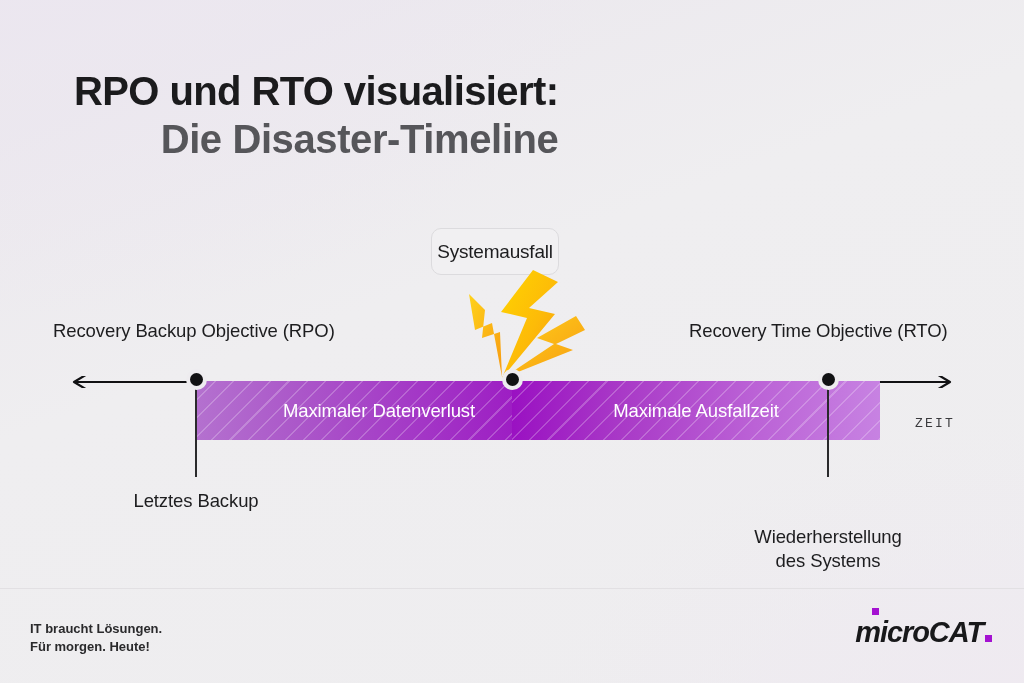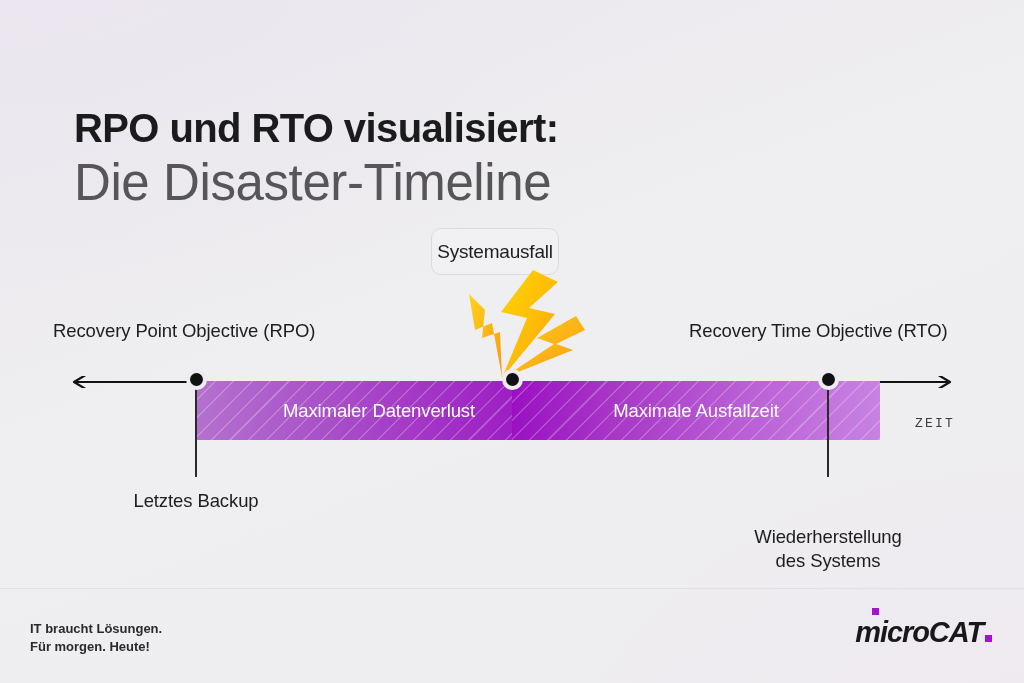--- a/index.html
+++ b/index.html
@@ -23,38 +23,38 @@
       radial-gradient(ellipse 760px 520px at 100% 112%, #efe9f1 0%, rgba(239,233,241,0) 65%),
       linear-gradient(160deg, #eae6ed 0%, #efeef0 42%, #eeedef 100%);
     overflow: hidden;
   }
 
   
   .title-block {
     position: absolute;
     left: 74px;
     top: 69px;
-    margin-top: 37px;
   }
   .title-line1 {
     font-size: 40px;
     font-weight: 700;
     color: #1b1b1d;
     letter-spacing: -0.6px;
     line-height: 1.12;
     white-space: nowrap;
   }
   .title-line2 {
-    font-size: 51px;
-    font-weight: 400;
+    font-size: 40px;
+    font-weight: 700;
     color: #56565a;
     letter-spacing: -0.4px;
     line-height: 1.18;
     white-space: nowrap;
     margin-top: 2px;
+    text-align: right;
   }
 
   
   .event-box {
     position: absolute;
     left: 431px;
     top: 228px;
     width: 128px;
     height: 47px;
     border: 1px solid #dcdbde;
@@ -267,21 +267,21 @@
       </defs>
 
       <path d="M78 2 L46 44 L72 50 L47 110 L100 46 L74 40 L103 14 Z" fill="url(#gBoltMain)"></path>
 
       <path d="M14 26 L20 62 L37 55 L47 109 L45 64 L27 70 L30 42 Z" fill="url(#gBoltSide)"></path>
 
       <path d="M121 48 L82 70 L99 76 L48 110 L118 82 L101 76 L130 62 Z" fill="url(#gBoltSide)"></path>
     </svg>
   </div>
 
-  <div class="cap cap-rpo">Recovery Point Objective (RPO)</div>
+  <div class="cap cap-rpo">Recovery Backup Objective (RPO)</div>
   <div class="cap cap-rto">Recovery Time Objective (RTO)</div>
 
   <div class="axis">
     <svg width="884" height="12" viewBox="0 0 884 12" xmlns="http://www.w3.org/2000/svg">
       <line x1="6" y1="6" x2="878" y2="6" stroke="#111113" stroke-width="2.2"></line>
       <polyline points="19,-3 4,6 19,15" fill="none" stroke="#111113" stroke-width="2.2" stroke-linecap="round" stroke-linejoin="round"></polyline>
       <polyline points="865,-3 880,6 865,15" fill="none" stroke="#111113" stroke-width="2.2" stroke-linecap="round" stroke-linejoin="round"></polyline>
     </svg>
   </div>
 

